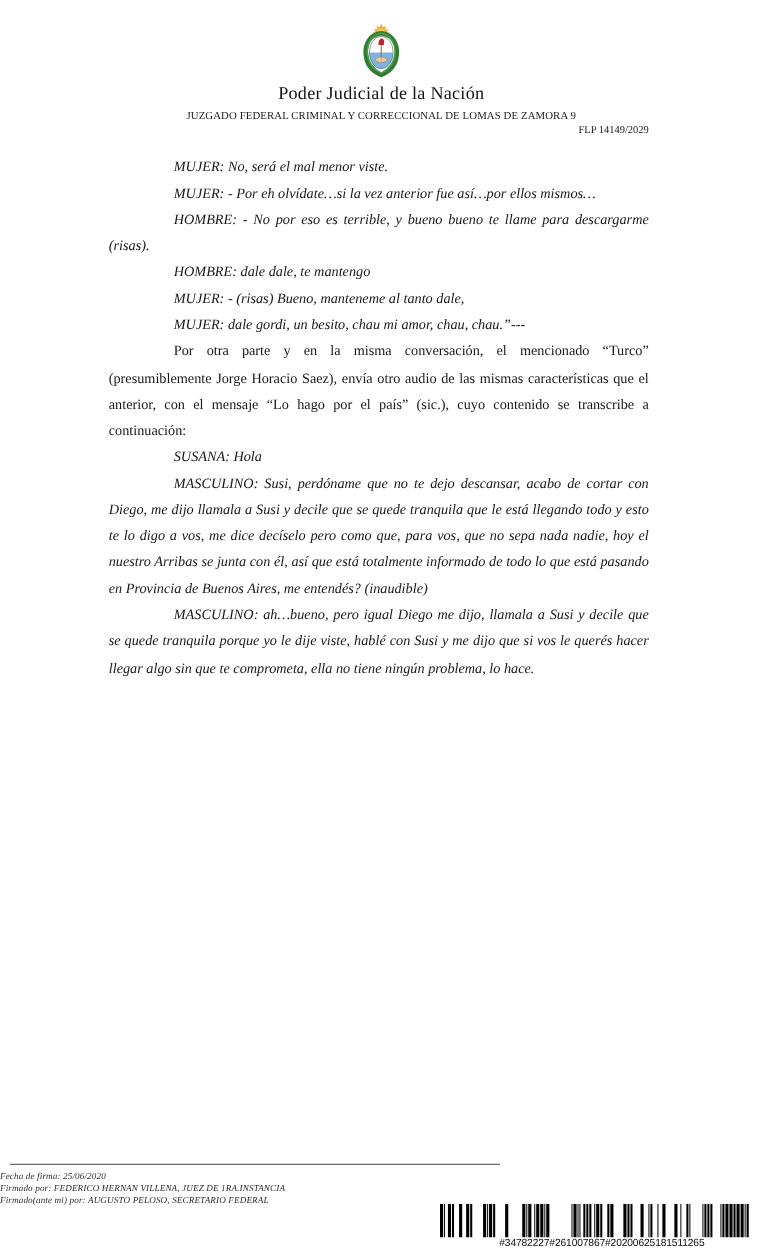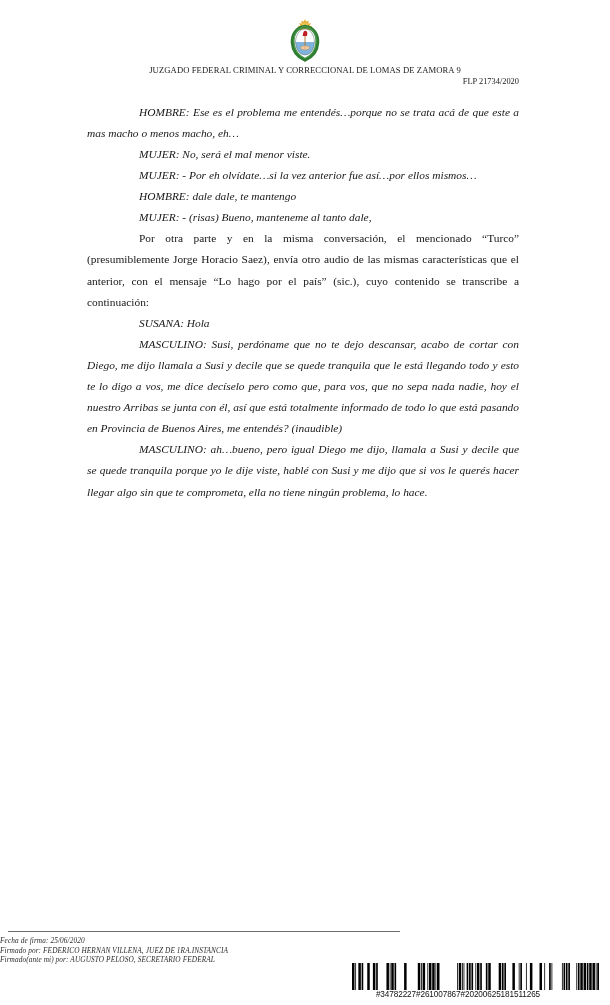--- a/index.html
+++ b/index.html
@@ -105,21 +105,21 @@
     color: #2b2b2b;
     letter-spacing: 0.1px;
     white-space: nowrap;
   }
 
   
   .barcode-wrap {
     position: absolute;
     left: 352px;
     top: 963px;
-    width: 212px;
+    width: 259px;
     text-align: center;
   }
   .barcode-bars {
     display: block;
     width: 247px;
     height: 27px;
   }
   .barcode-text {
     font-family: "Liberation Sans", "DejaVu Sans", sans-serif;
     font-size: 8.2px;
@@ -155,30 +155,32 @@
       <rect x="33.1" y="36" width="1.9" height="26" fill="#b07a30"></rect>
 
       <path d="M29.5 36 C29.5 29 32 25.5 34.4 25.5 C37 25.5 38.8 28 38.8 31 C38.8 33 38 34.6 38 36 Z" fill="#c02026"></path>
 
       <path d="M24 60 C27 56.5 31 55.2 34 55.2 C37 55.2 41 56.5 44 60 C41 62.6 37.5 63.8 34 63.8 C30.5 63.8 27 62.6 24 60 Z" fill="#f0c89a" stroke="#9b7248" stroke-width="0.6"></path>
       <path d="M34 55.4 L34 63.6" stroke="#9b7248" stroke-width="0.6"></path>
 
       <path d="M28 80 C31 84 37 84 40 80" fill="none" stroke="#2f7d32" stroke-width="3"></path>
     </svg>
 
+    <div class="court-title">Poder Judicial de la Nación</div>
     <div class="court-sub">JUZGADO FEDERAL CRIMINAL Y CORRECCIONAL DE LOMAS DE ZAMORA 9</div>
-    <div class="case-no">FLP 21734/2020</div>
+    <div class="case-no">FLP 14149/2029</div>
   </div>
 
   <div class="body-area" id="body-area">
-      <p class="para italic">HOMBRE: Ese es el problema me entendés…porque no se trata acá de que este a mas macho o menos macho, eh…</p>
       <p class="para italic">MUJER: No, será el mal menor viste.</p>
       <p class="para italic">MUJER: - Por eh olvídate…si la vez anterior fue así…por ellos mismos…</p>
+      <p class="para italic">HOMBRE: - No por eso es terrible, y bueno bueno te llame para descargarme (risas).</p>
       <p class="para italic">HOMBRE: dale dale, te mantengo</p>
       <p class="para italic">MUJER: - (risas) Bueno, manteneme al tanto dale,</p>
+      <p class="para italic">MUJER: dale gordi, un besito, chau mi amor, chau, chau.”---</p>
       <p class="para upright">Por otra parte y en la misma conversación, el mencionado “Turco” (presumiblemente Jorge Horacio Saez), envía otro audio de las mismas características que el anterior, con el mensaje “Lo hago por el país” (sic.), cuyo contenido se transcribe a continuación:</p>
       <p class="para italic">SUSANA: Hola</p>
       <p class="para italic">MASCULINO: Susi, perdóname que no te dejo descansar, acabo de cortar con Diego, me dijo llamala a Susi y decile que se quede tranquila que le está llegando todo y esto te lo digo a vos, me dice decíselo pero como que, para vos, que no sepa nada nadie, hoy el nuestro Arribas se junta con él, así que está totalmente informado de todo lo que está pasando en Provincia de Buenos Aires, me entendés? (inaudible)</p>
       <p class="para italic">MASCULINO: ah…bueno, pero igual Diego me dijo, llamala a Susi y decile que se quede tranquila porque yo le dije viste, hablé con Susi y me dijo que si vos le querés hacer llegar algo sin que te comprometa, ella no tiene ningún problema, lo hace.</p>
     </div>
 
   <div class="footer-rule"></div>
 
   <div class="footer-sig" id="footer-sig">
       <div>Fecha de firma: 25/06/2020</div>

